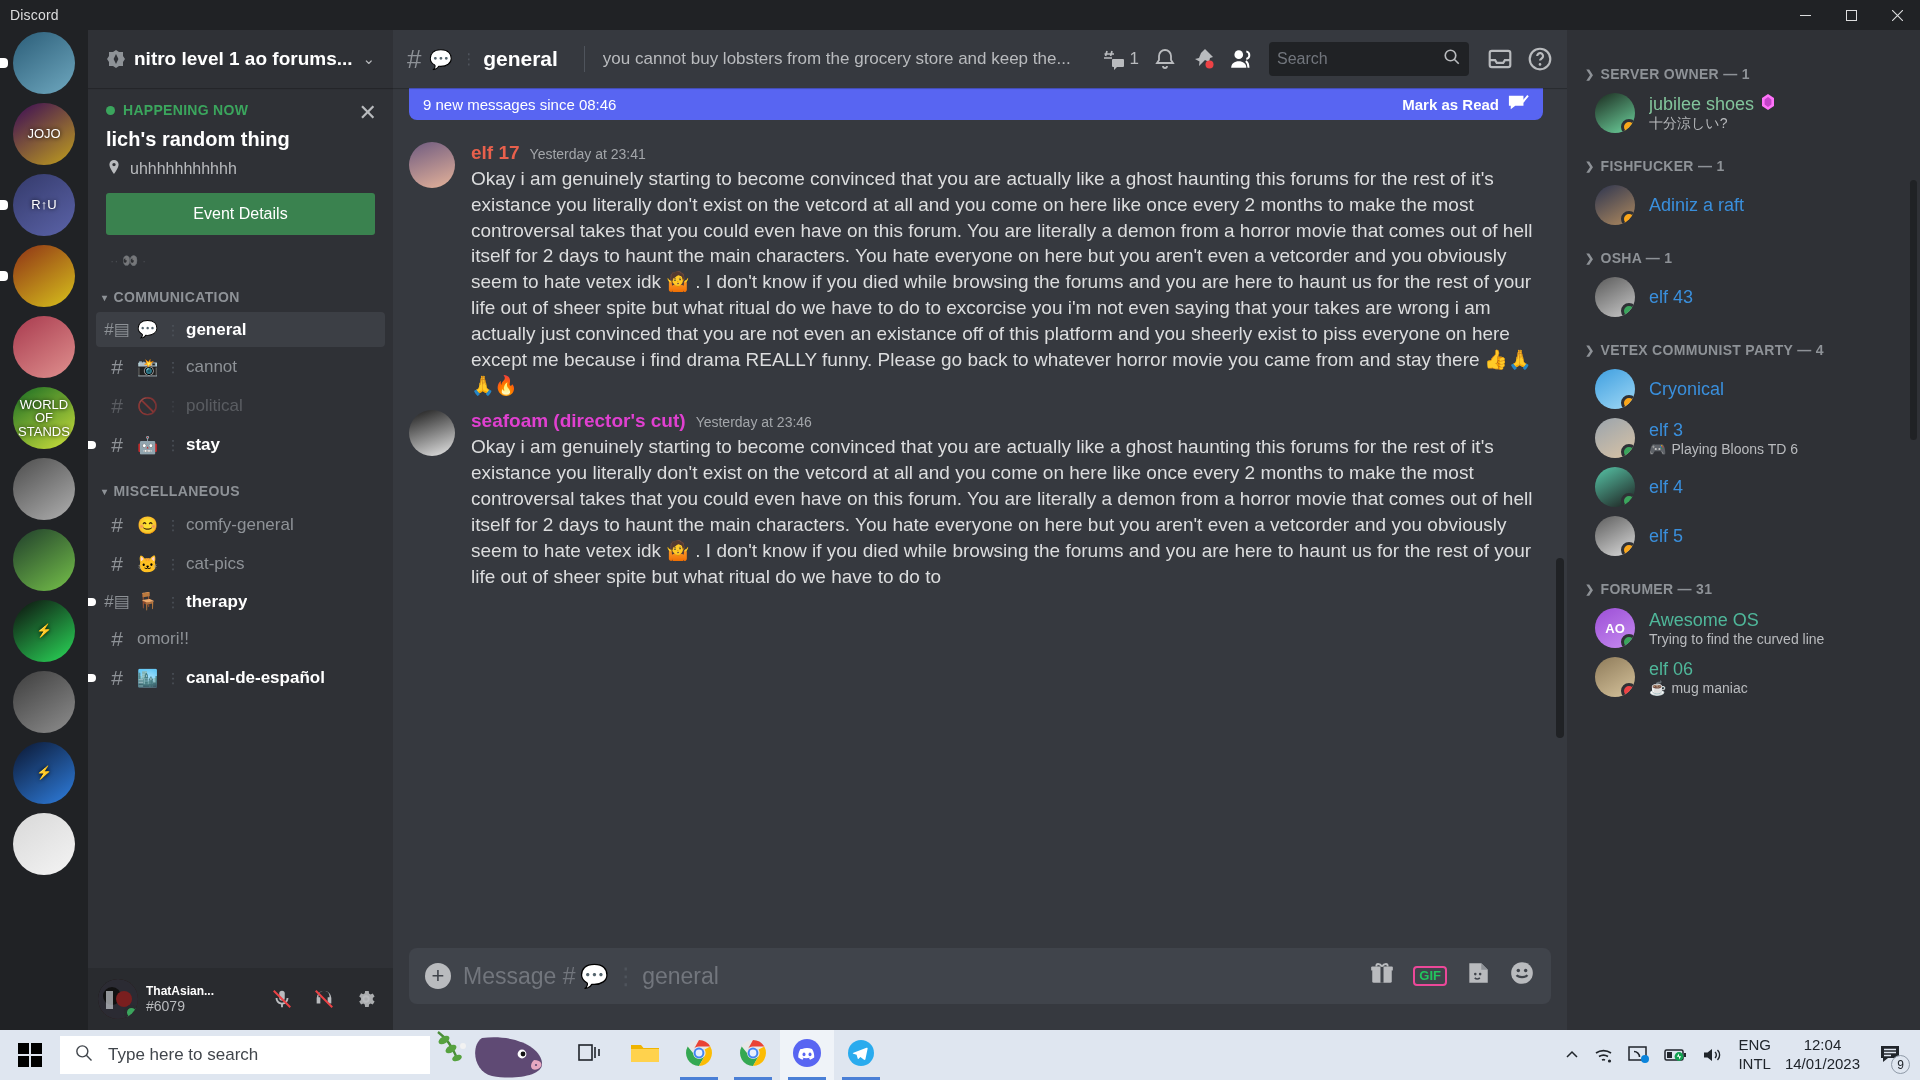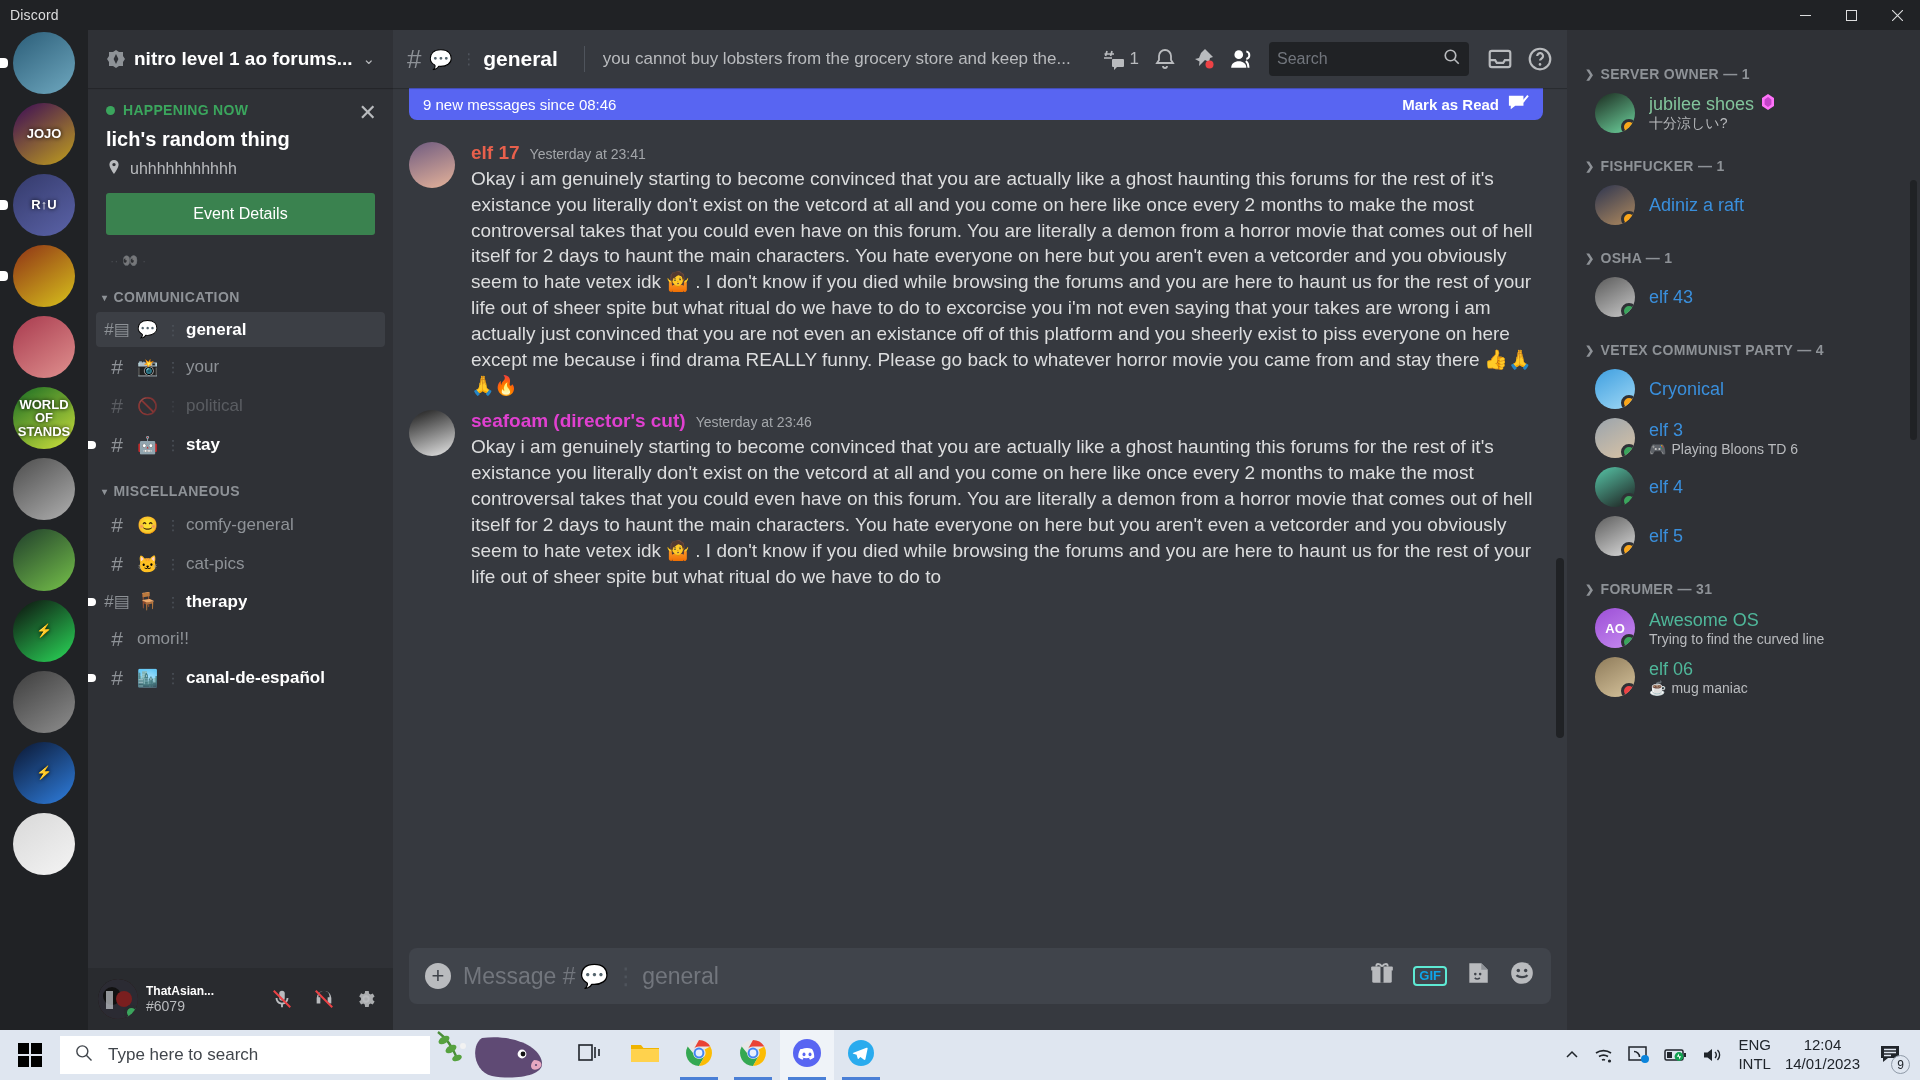--- a/index.html
+++ b/index.html
@@ -30,21 +30,21 @@
   .guild-rail {
     position: absolute; top: 30px; left: 0; width: 88px; height: 1000px;
     background: #202225; padding-top: 2px;
     display: flex; flex-direction: column; align-items: center; gap: 9px;
     overflow: hidden;
   }
   .guild {
     position: relative; width: 62px; height: 62px; border-radius: 50%;
     flex: 0 0 62px; overflow: hidden;
     display: flex; align-items: center; justify-content: center;
-    color: #fff; font-size: 13px; font-weight: bold; text-align: center;
+    color: #fff; font-size: 13px; font-weight: normal; text-align: center;
     line-height: 1.05;
   }
   .guild .g-label { position: relative; z-index: 2; text-shadow: 0 0 4px #000; padding: 0 3px; }
   .pill {
     position: absolute; left: 0; width: 8px; border-radius: 0 4px 4px 0;
     background: #fff;
   }
 
   
   .sidebar {
@@ -182,22 +182,22 @@
     display: flex; align-items: center; padding: 0 16px; gap: 12px;
   }
   .comp-plus {
     width: 26px; height: 26px; border-radius: 50%; background: #b9bbbe; color: #40444b;
     display: flex; align-items: center; justify-content: center; font-size: 22px;
     font-weight: 300; flex: 0 0 26px; cursor: pointer; line-height: 1;
   }
   .comp-ph { flex: 1; color: #72767d; font-size: 23px; display: flex; align-items: center; gap: 5px; }
   .comp-icons { display: flex; align-items: center; gap: 18px; color: #b9bbbe; font-size: 22px; }
   .gif-btn {
-    border: 2px solid #5eead4; border-radius: 4px; font-size: 13px; font-weight: bold;
-    padding: 1px 4px; line-height: 1.1; color: #0ea5e9; cursor: pointer;
+    border: 2px solid #ec4899; border-radius: 4px; font-size: 13px; font-weight: bold;
+    padding: 1px 4px; line-height: 1.1; color: #22c55e; cursor: pointer;
   }
 
   
   .members {
     position: absolute; top: 30px; left: 1567px; width: 353px; height: 1000px;
     background: #2f3136; padding: 16px 0 0 0; overflow: hidden;
   }
   .mgroup {
     color: #8e9297; font-size: 14px; font-weight: bold; letter-spacing: .3px;
     padding: 20px 8px 6px 18px; display: flex; align-items: center; gap: 6px; cursor: pointer;
@@ -366,21 +366,21 @@
         <div class="chan active">
           <span class="hash" style="font-size: 17px;">#▤</span>
           <span class="cemoji">💬</span>
           <span class="sep">⋮</span>
           <span class="c-name">general</span>
         </div>
         <div class="chan">
           <span class="hash">#</span>
           <span class="cemoji">📸</span>
           <span class="sep">⋮</span>
-          <span class="c-name">your</span>
+          <span class="c-name">cannot</span>
         </div>
         <div class="chan muted">
           <span class="hash">#</span>
           <span class="cemoji">🚫</span>
           <span class="sep">⋮</span>
           <span class="c-name">political</span>
         </div>
         <div class="chan unread">
           <span class="unread-pill"></span>
           <span class="hash">#</span>

